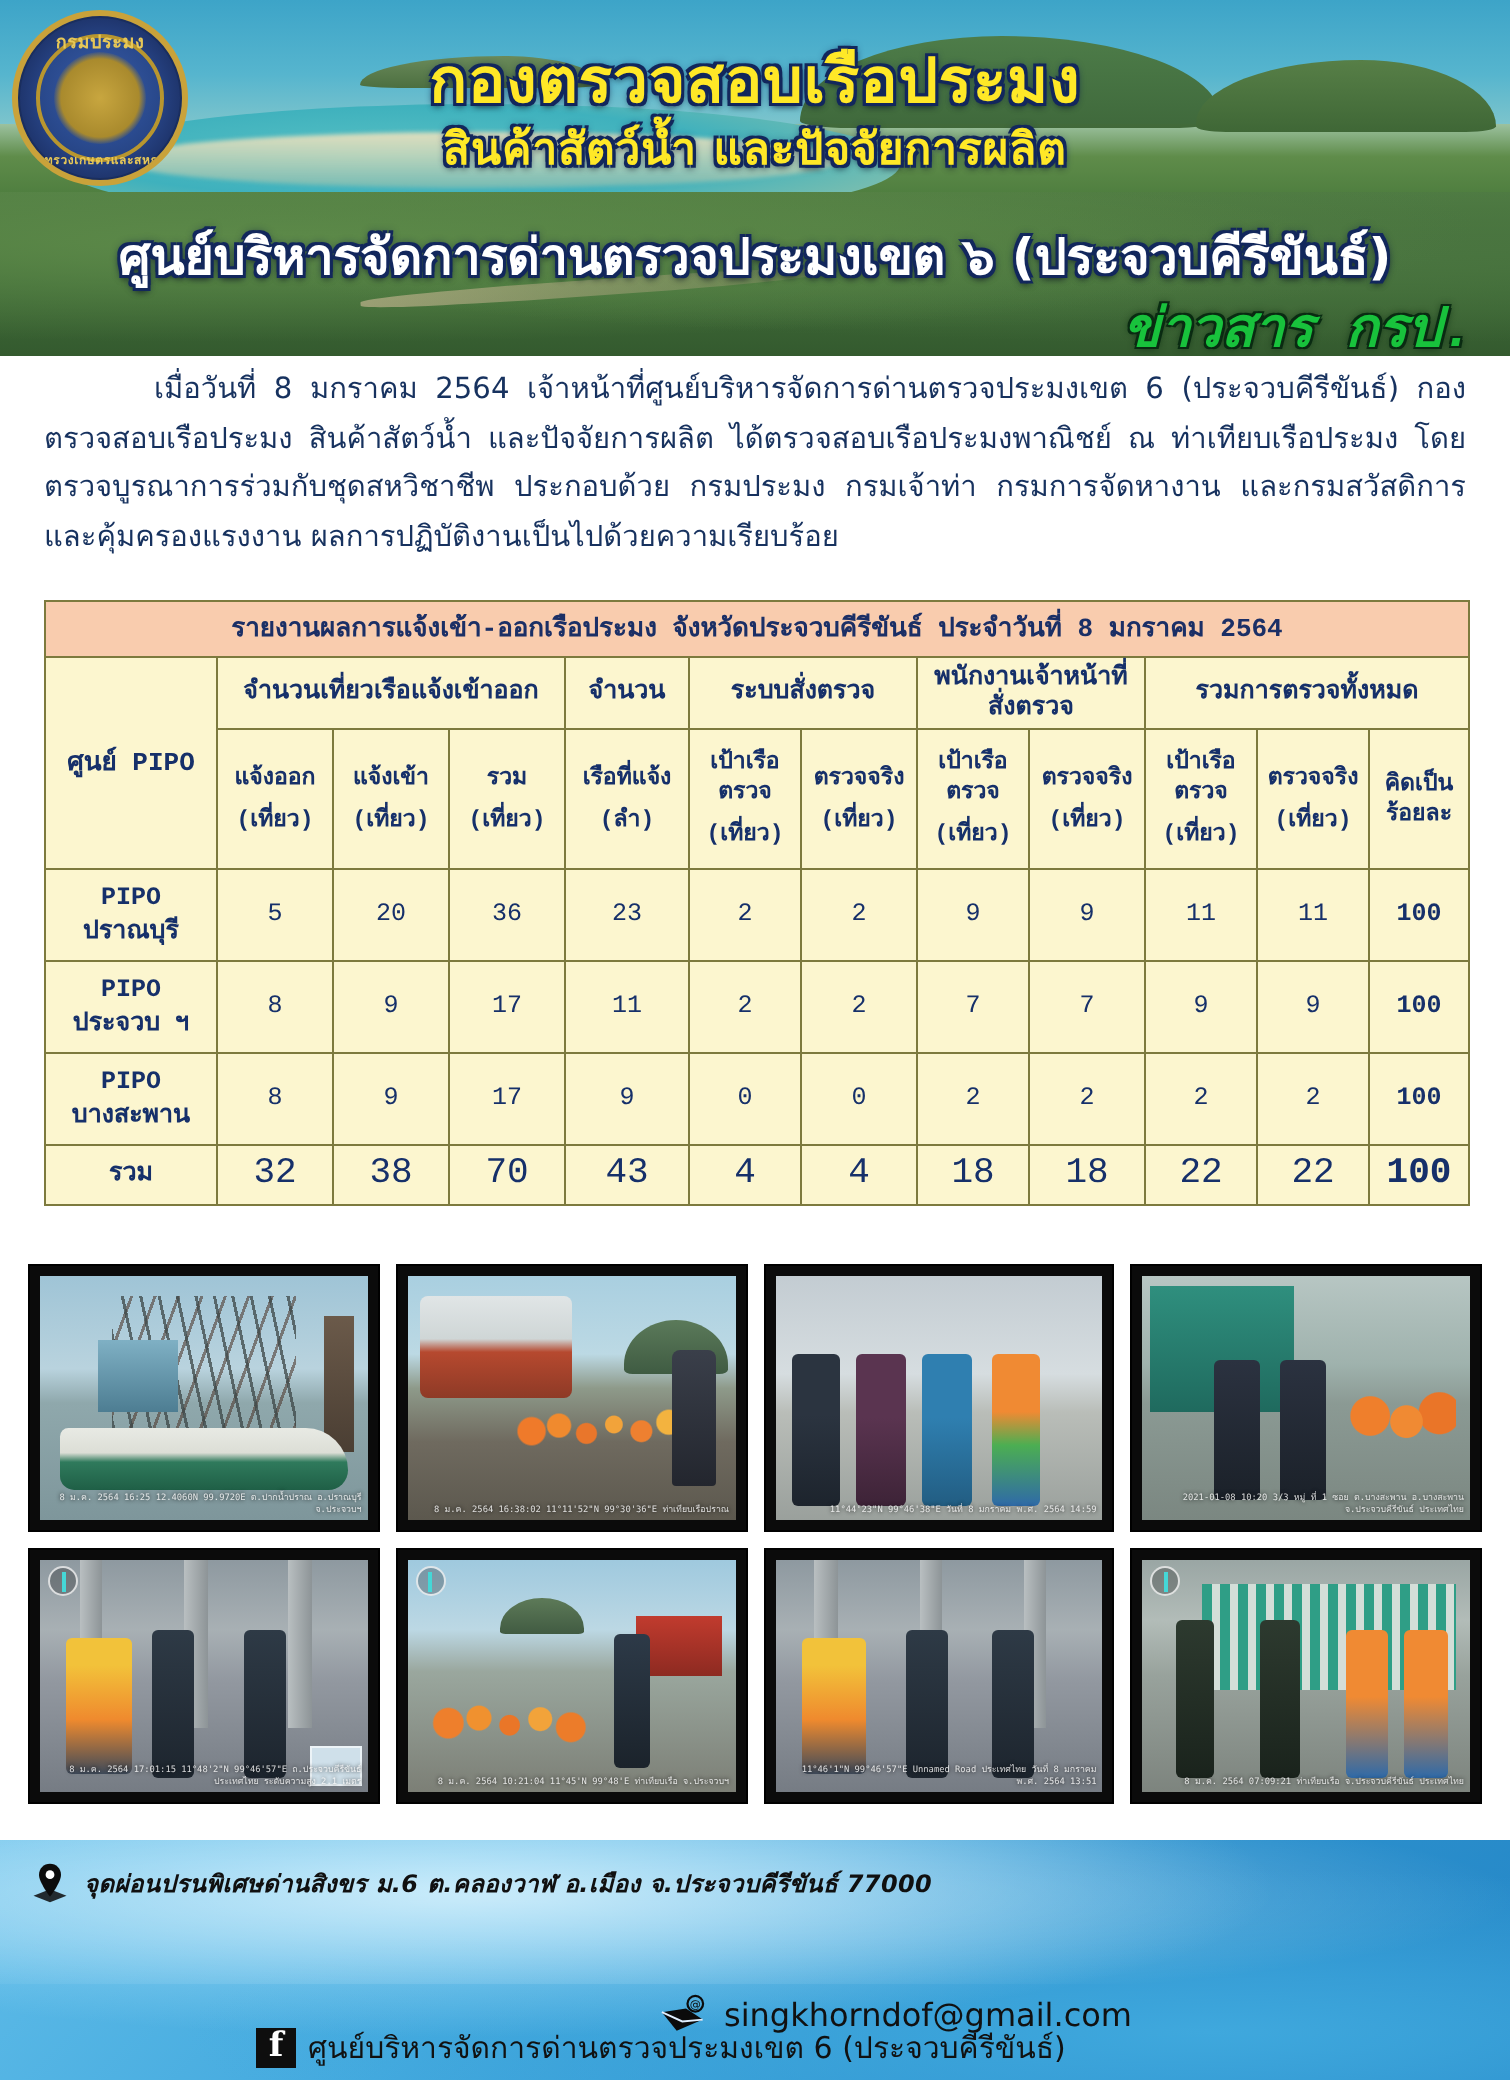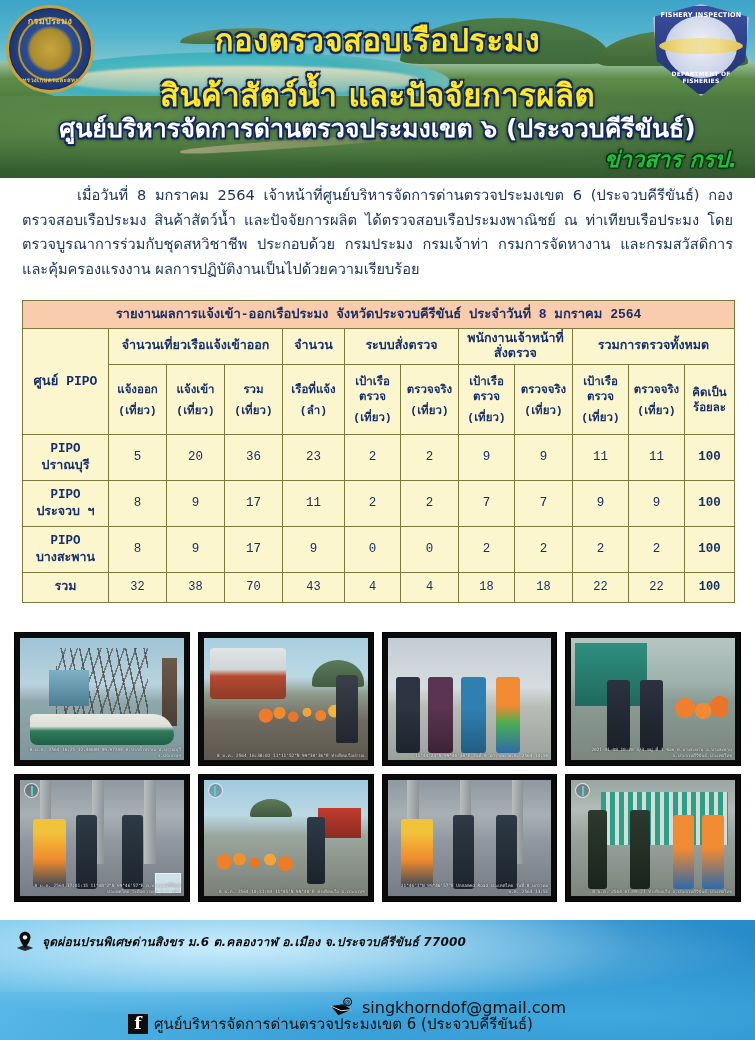--- a/index.html
+++ b/index.html
@@ -123,35 +123,36 @@
     position:absolute; left:0; width:755px; text-align:center;
     font-family: "DejaVu Sans", "Liberation Sans", sans-serif;
     font-weight: bold; color:#ffe827;
     text-shadow:
       -1.6px -1.6px 0 #12275c, 1.6px -1.6px 0 #12275c,
       -1.6px  1.6px 0 #12275c, 1.6px  1.6px 0 #12275c,
       0 0 4px #12275c, 0 2px 3px rgba(0,0,0,.5);
     letter-spacing: .5px;
   }
   .bl1 { top:15px; font-size:31px; }
-  .bl2 { top:70px; font-size:31px; }
+  .bl2 { top:57px; font-size:22px; }
   .bl3 {
     position:absolute; left:0; top:108px; width:755px; text-align:center;
     font-size:25px; font-weight:bold; color:#ffffff;
     text-shadow:
       -1.5px -1.5px 0 #12275c, 1.5px -1.5px 0 #12275c,
       -1.5px  1.5px 0 #12275c, 1.5px  1.5px 0 #12275c,
       0 0 5px #0d1c45, 0 2px 3px rgba(0,0,0,.55);
   }
   .bl4 {
     position:absolute; right:18px; top:142px; text-align:right;
-    font-size:22px; font-weight:bold; font-style:italic; color:#18c23c;
+    font-size:27px; font-weight:bold; font-style:italic; color:#18c23c;
     text-shadow: -1.2px -1.2px 0 #0a2b12, 1.2px -1.2px 0 #0a2b12,
                  -1.2px 1.2px 0 #0a2b12, 1.2px 1.2px 0 #0a2b12,
                  0 0 4px #06220c;
+    font-family: Liberation Mono, monospace;
   }
 
   
   .intro {
     position:absolute; left:0; top:183px; width:755px;
     padding: 0 22px;
     color:#17325f; font-size:14.6px; line-height:24.5px;
     text-align:justify; text-indent:55px;
     font-family: "DejaVu Sans", "Liberation Sans", sans-serif;
   }
@@ -180,21 +181,21 @@
     font-size:11.5px; font-weight:bold; height:70px;
     padding: 2px 1px;
   }
   table.report th.pipo-head {
     font-size:13px; font-weight:bold; height:106px;
   }
   table.report td.rowlab {
     font-size:12.5px; font-weight:bold; height:46px; line-height:17px;
   }
   table.report td.num { font-size:12.5px; height:46px; }
-  table.report tr.total td { height:30px; font-size:12px; }
+  table.report tr.total td { height:30px; font-size:18px; }
   table.report tr.total td.rowlab { font-size:12.5px; font-weight:bold; height:30px; }
   table.report td.pct { font-weight:bold; }
   .sub-l1 { display:block; }
   .sub-l2 { display:block; }
   .sub-unit { display:block; margin-top:6px; }
 
   
   .photos { position:absolute; left:14px; top:632px; width:727px; }
   .prow { display:flex; gap:8px; margin-bottom:8px; }
   .ph {
@@ -421,27 +422,20 @@
     <div class="forest"></div>
     <div class="trail"></div>
 
     <div class="logo-left">
       <div class="ring"></div>
       <div class="garuda"></div>
       <div class="toptext">กรมประมง</div>
       <div class="bottext">กระทรวงเกษตรและสหกรณ์</div>
     </div>
 
-    <div class="logo-right">
-      <div class="shield"></div>
-      <div class="inner"></div>
-      <div class="wings"></div>
-      <div class="t1">FISHERY INSPECTION</div>
-      <div class="t2">DEPARTMENT OF FISHERIES</div>
-    </div>
 
     <div class="banner-lines">
       <div class="bl1">กองตรวจสอบเรือประมง</div>
       <div class="bl2">สินค้าสัตว์น้ำ และปัจจัยการผลิต</div>
       <div class="bl3">ศูนย์บริหารจัดการด่านตรวจประมงเขต ๖ (ประจวบคีรีขันธ์)</div>
       <div class="bl4">ข่าวสาร กรป.</div>
     </div>
   </div>
 
   <div class="intro">เมื่อวันที่ 8 มกราคม 2564 เจ้าหน้าที่ศูนย์บริหารจัดการด่านตรวจประมงเขต 6 (ประจวบคีรีขันธ์) กองตรวจสอบเรือประมง สินค้าสัตว์น้ำ และปัจจัยการผลิต ได้ตรวจสอบเรือประมงพาณิชย์ ณ ท่าเทียบเรือประมง โดยตรวจบูรณาการร่วมกับชุดสหวิชาชีพ ประกอบด้วย กรมประมง กรมเจ้าท่า กรมการจัดหางาน และกรมสวัสดิการและคุ้มครองแรงงาน ผลการปฏิบัติงานเป็นไปด้วยความเรียบร้อย</div>

